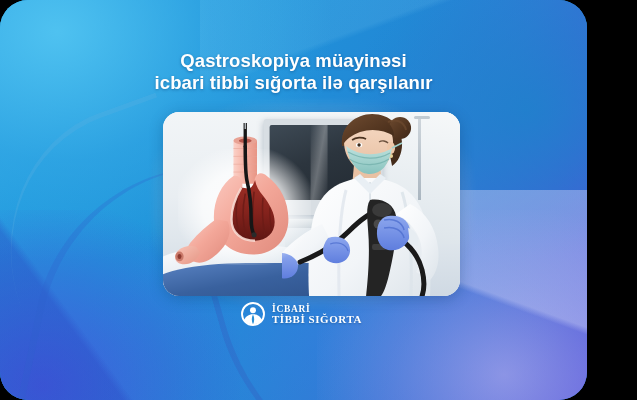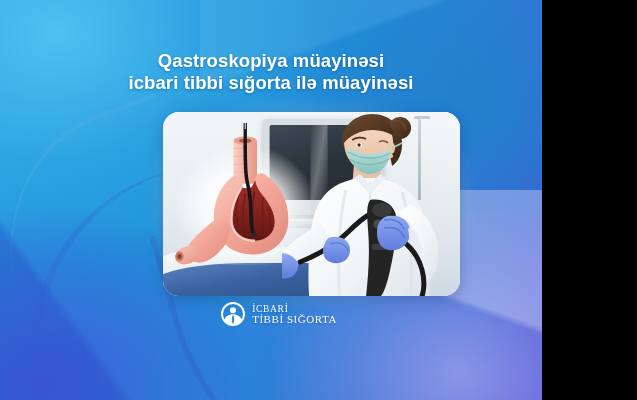--- a/index.html
+++ b/index.html
@@ -2,25 +2,26 @@
 <html><head>
 <meta charset="utf-8">
 <style>
   html, body {
     margin: 0;
     padding: 0;
     background: #000;
   }
   #banner {
     position: relative;
-    width: 542px;
+    width: 587px;
     height: 400px;
     overflow: hidden;
     font-family: "Liberation Sans", sans-serif;
     background: #1f8ed6;
+    border-radius: 28px;
   }
 
   
   .bg-base {
     position: absolute;
     inset: 0;
     background:
       linear-gradient(118deg,
         #2ba3e3 0%,
         #219ade 16%,
@@ -262,20 +263,21 @@
   
   .logo {
     position: absolute;
     left: 16px; right: 0;
     top: 302px;
     display: flex;
     align-items: center;
     justify-content: center;
     gap: 7px;
     z-index: 6;
+    font-weight: bold;
   }
   .logo-mark {
     width: 24px; height: 24px;
     flex: 0 0 auto;
   }
   .logo-text {
     color: #ffffff;
     line-height: 10.5px;
     text-shadow: 0 1px 2px rgba(10,60,110,0.40);
   }
@@ -306,21 +308,21 @@
 
   <div class="swoosh sw-e"></div>
   <div class="swoosh sw-f"></div>
   <div class="swoosh sw-a"></div>
   <div class="swoosh sw-b"></div>
   <div class="swoosh sw-c"></div>
   <div class="swoosh sw-d"></div>
 
   <div class="title-block">
     <div class="title-line">Qastroskopiya müayinəsi</div>
-    <div class="title-line">icbari tibbi sığorta ilə müayinəsi</div>
+    <div class="title-line">icbari tibbi sığorta ilə qarşılanır</div>
   </div>
 
   <div class="card-glow"></div>
 
   <div class="photo-card">
 
     <div class="room"></div>
     <div class="room-wall-right"></div>
 
     <div class="monitor-bezel">

